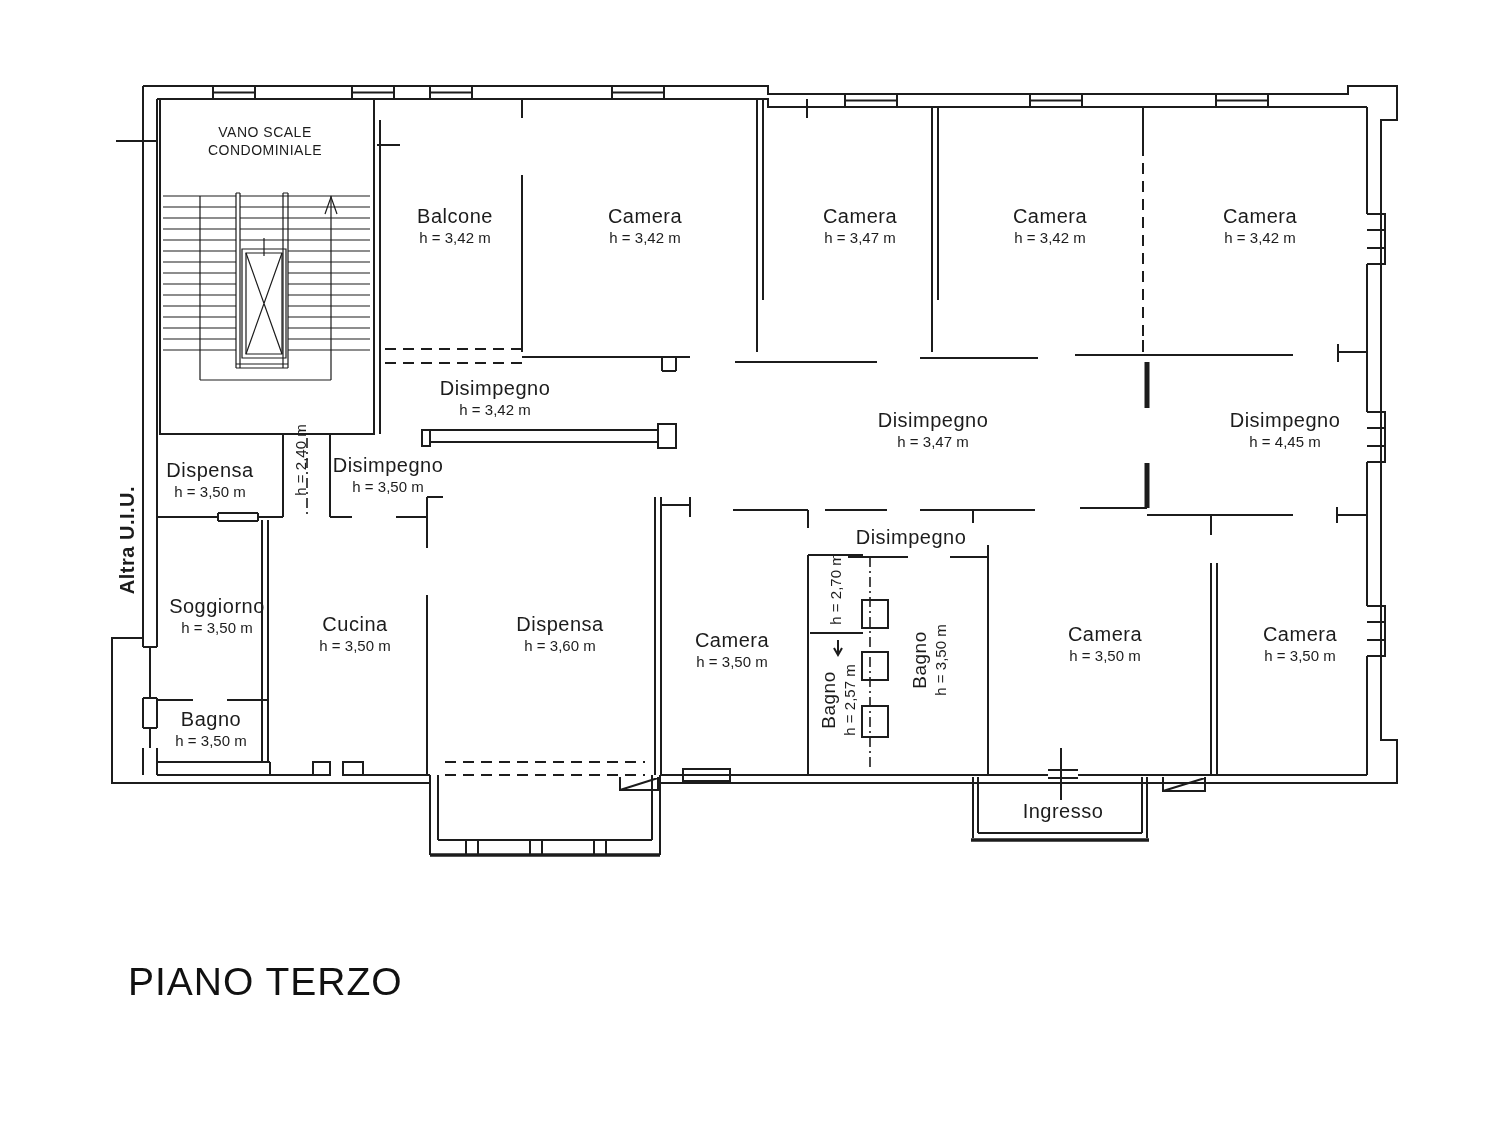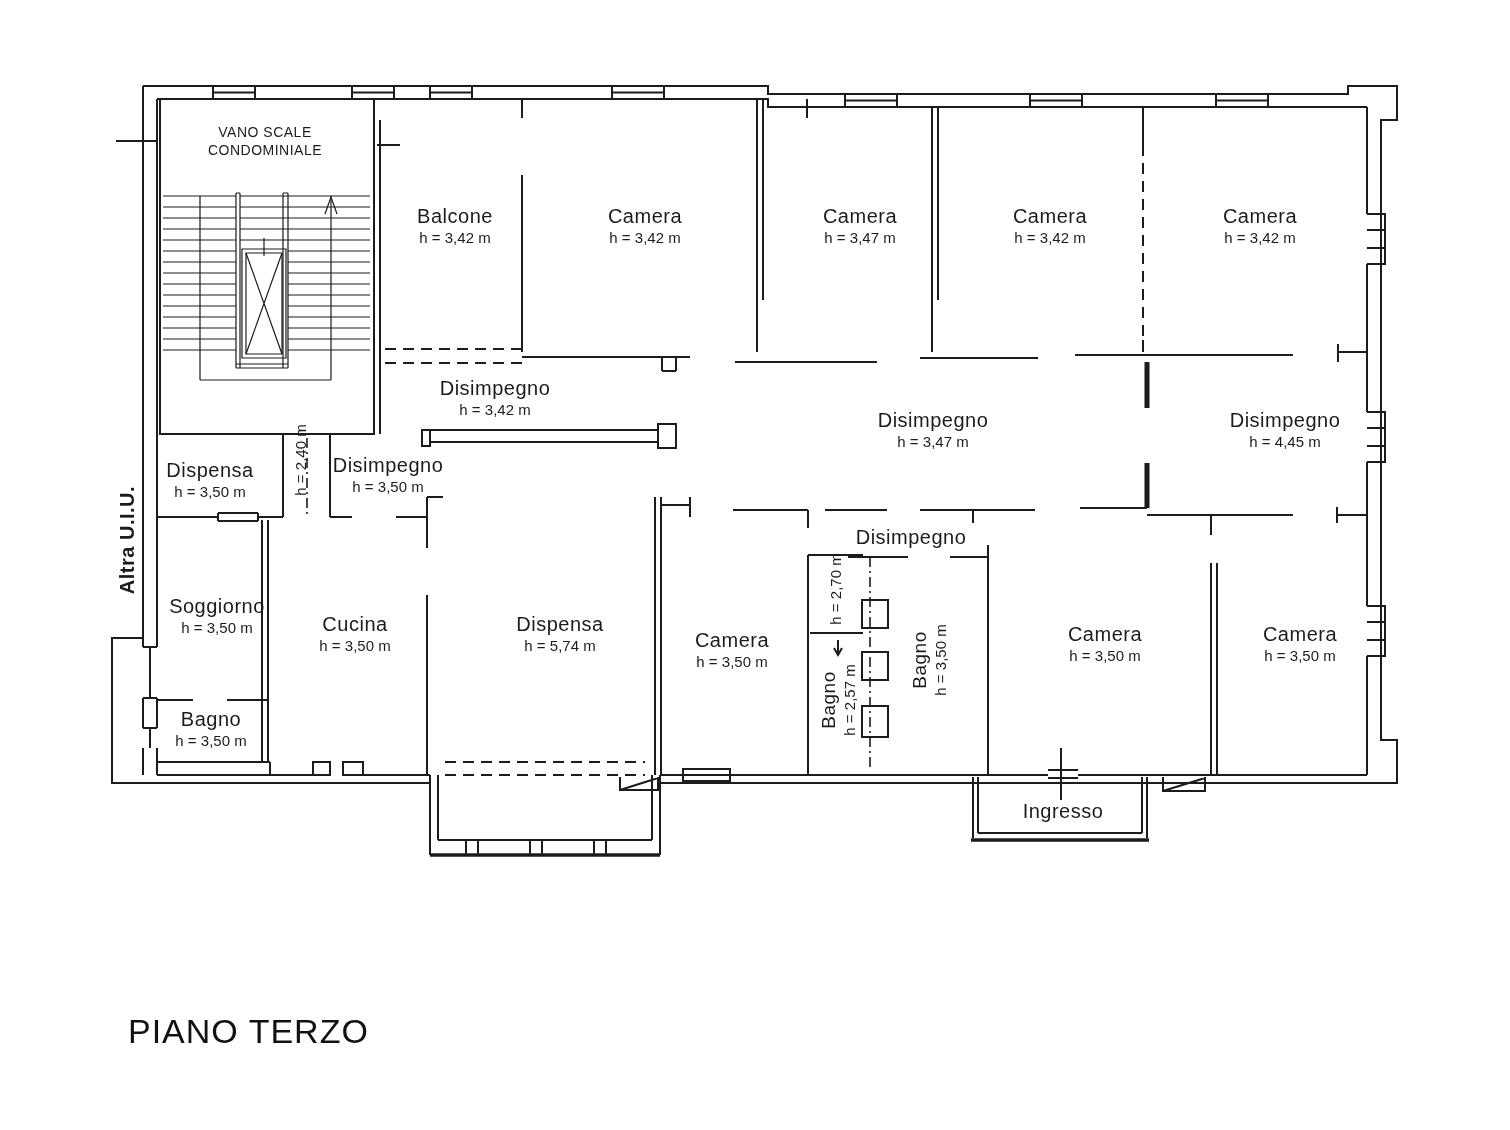--- a/index.html
+++ b/index.html
@@ -18,21 +18,21 @@
     position:absolute;transform:translate(-50%,-50%);text-align:center;
     white-space:nowrap;line-height:1.25;
   }
   .room-label .rname{font-size:20px;letter-spacing:0.5px;}
   .room-label .rheight{font-size:15px;}
   .room-label.small .rname{font-size:14px;letter-spacing:0.5px;}
   .rot{transform:translate(-50%,-50%) rotate(-90deg);}
   .rot2{transform:translate(-50%,-50%) rotate(-90deg);}
   .rot2 .rname{font-size:19px;}
   #plan-title{
-    position:absolute;left:128px;top:1012px;font-size:34px;letter-spacing:1px;color:#111;
+    position:absolute;left:128px;top:960px;font-size:39px;letter-spacing:1px;color:#111;
   }
   #side-label{
     position:absolute;left:127px;top:540px;
     transform:translate(-50%,-50%) rotate(-90deg);
     font-size:20px;font-weight:600;letter-spacing:0.5px;white-space:nowrap;
   }
 </style>
 </head>
 <body>
 
@@ -225,21 +225,21 @@
   <div class="room-label" style="left:217px;top:616px">
     <div class="rname">Soggiorno</div>
     <div class="rheight">h = 3,50 m</div>
   </div>
   <div class="room-label" style="left:355px;top:634px">
     <div class="rname">Cucina</div>
     <div class="rheight">h = 3,50 m</div>
   </div>
   <div class="room-label" style="left:560px;top:634px">
     <div class="rname">Dispensa</div>
-    <div class="rheight">h = 5,74 m</div>
+    <div class="rheight">h = 3,60 m</div>
   </div>
   <div class="room-label" style="left:211px;top:729px">
     <div class="rname">Bagno</div>
     <div class="rheight">h = 3,50 m</div>
   </div>
 
   <div class="room-label" style="left:732px;top:650px">
     <div class="rname">Camera</div>
     <div class="rheight">h = 3,50 m</div>
   </div>

